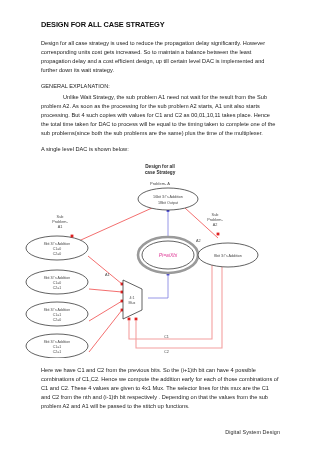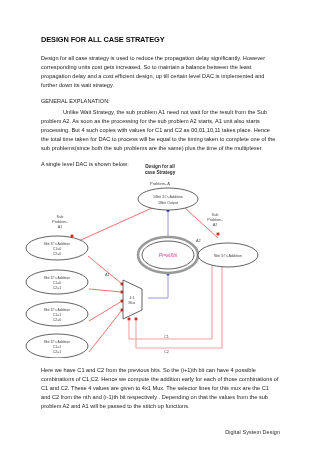--- a/index.html
+++ b/index.html
@@ -18,21 +18,21 @@
   .page {
     position: absolute;
     left: 0; top: 0;
     width: 320px;
     height: 453px;
     background: #fff;
   }
   .content {
     position: absolute;
     left: 41px;
-    top: 36px;
+    top: 21px;
     width: 238px;
   }
   .doc-heading {
     font-size: 7.4px;
     font-weight: bold;
     letter-spacing: -0.1px;
     color: #0d0d0d;
     margin: 0 0 9px 0;
     line-height: 1.2;
   }

